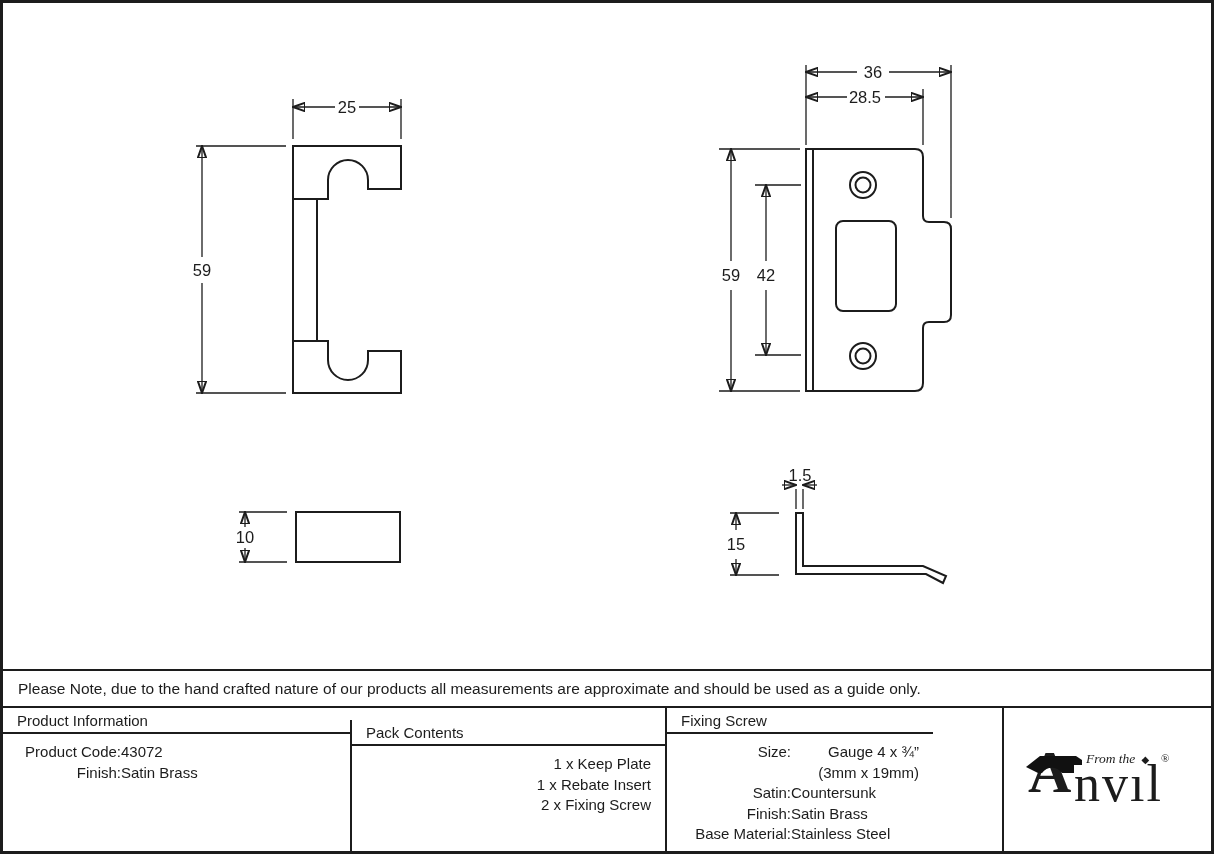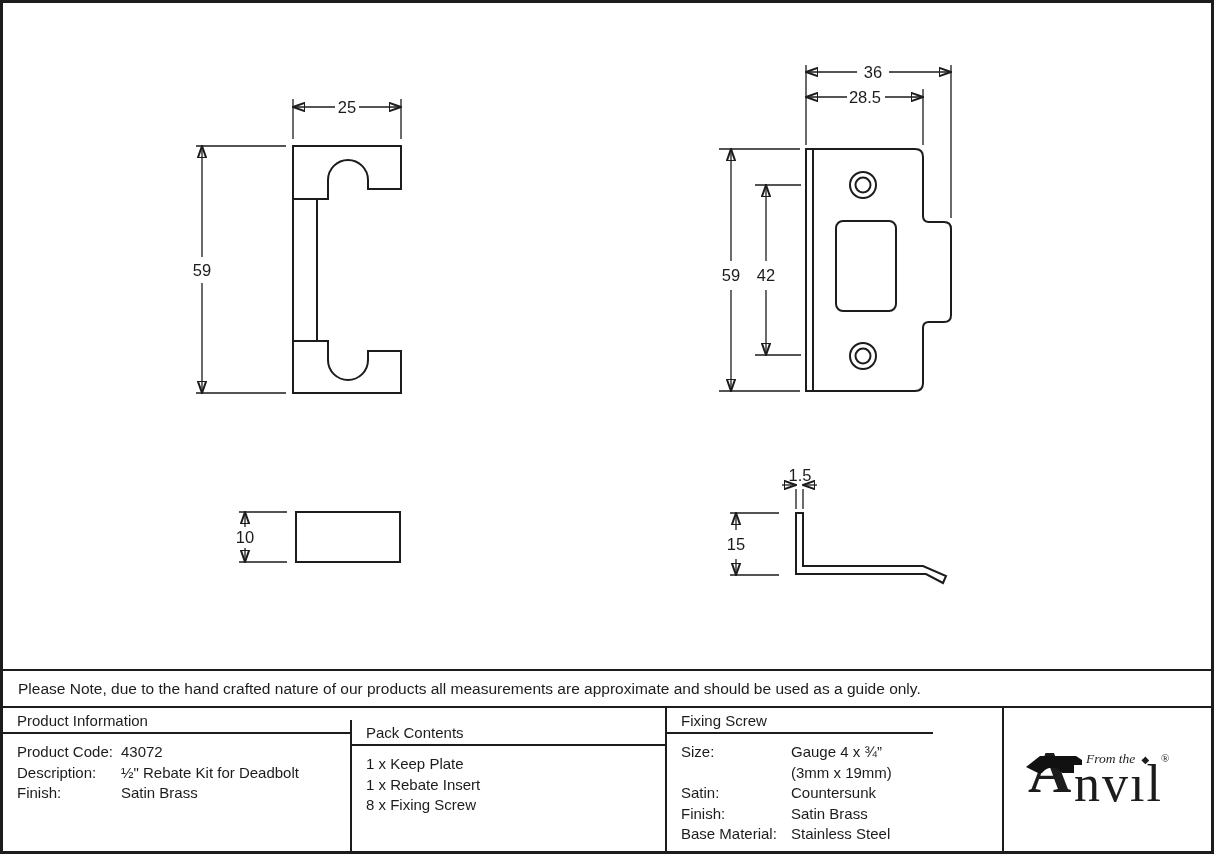--- a/index.html
+++ b/index.html
@@ -16,21 +16,21 @@
   .drawings .thin { stroke-width:1.3; }
   .drawings text {
     font-family:"Liberation Sans", sans-serif; font-size:16.5px;
     fill:#1c1c1c; stroke:none; text-anchor:middle;
   }
   .note-bar {
     position:absolute; top:666px; left:0; width:100%; height:39px;
     box-sizing:border-box; border-top:2.5px solid #1c1c1c; border-bottom:2.5px solid #1c1c1c;
     display:flex; align-items:center; padding:16px 15px; font-size:15.5px;
   }
-  .info-table { position:absolute; top:705px; bottom:0; left:0; right:0; }
+  .info-table { position:absolute; top:705px; bottom:0; left:0; right:0;text-align:right; }
   .col { position:absolute; top:0; bottom:0; box-sizing:border-box; }
   .col1 { left:0; width:347px; }
   .col2 { left:347px; width:315px; border-left:2.5px solid #1c1c1c;margin-top:12px; }
   .col3 { left:662px; width:268px; border-left:2.5px solid #1c1c1c; }
   .col4 { left:999px; right:0; border-left:2.5px solid #1c1c1c; }
   .col-header {
     height:26px; box-sizing:border-box; border-bottom:2.5px solid #1c1c1c;
     display:flex; align-items:center; padding:0 14px; font-size:15px;
   }
   .col-body { padding:8px 14px 0 14px; font-size:15px; line-height:20.5px; }
@@ -133,38 +133,34 @@
     <div class="col col1">
       <div class="col-header">
         <span>Product Information</span>
       </div>
       <div class="col-body">
         <div class="kv">
           <span class="k">Product Code:</span>
           <span class="v">43072</span>
         </div>
         <div class="kv">
-          <span class="k">Description:</span>
-          <span class="v">½" Rebate Kit for Deadbolt</span>
-        </div>
-        <div class="kv">
           <span class="k">Finish:</span>
           <span class="v">Satin Brass</span>
         </div>
       </div>
     </div>
 
     <div class="col col2">
       <div class="col-header">
         <span>Pack Contents</span>
       </div>
       <div class="col-body plain-list">
         <div>1 x Keep Plate</div>
         <div>1 x Rebate Insert</div>
-        <div>8 x Fixing Screw</div>
+        <div>2 x Fixing Screw</div>
       </div>
     </div>
 
     <div class="col col3">
       <div class="col-header">
         <span>Fixing Screw</span>
       </div>
       <div class="col-body">
         <div class="kv">
           <span class="k">Size:</span>

